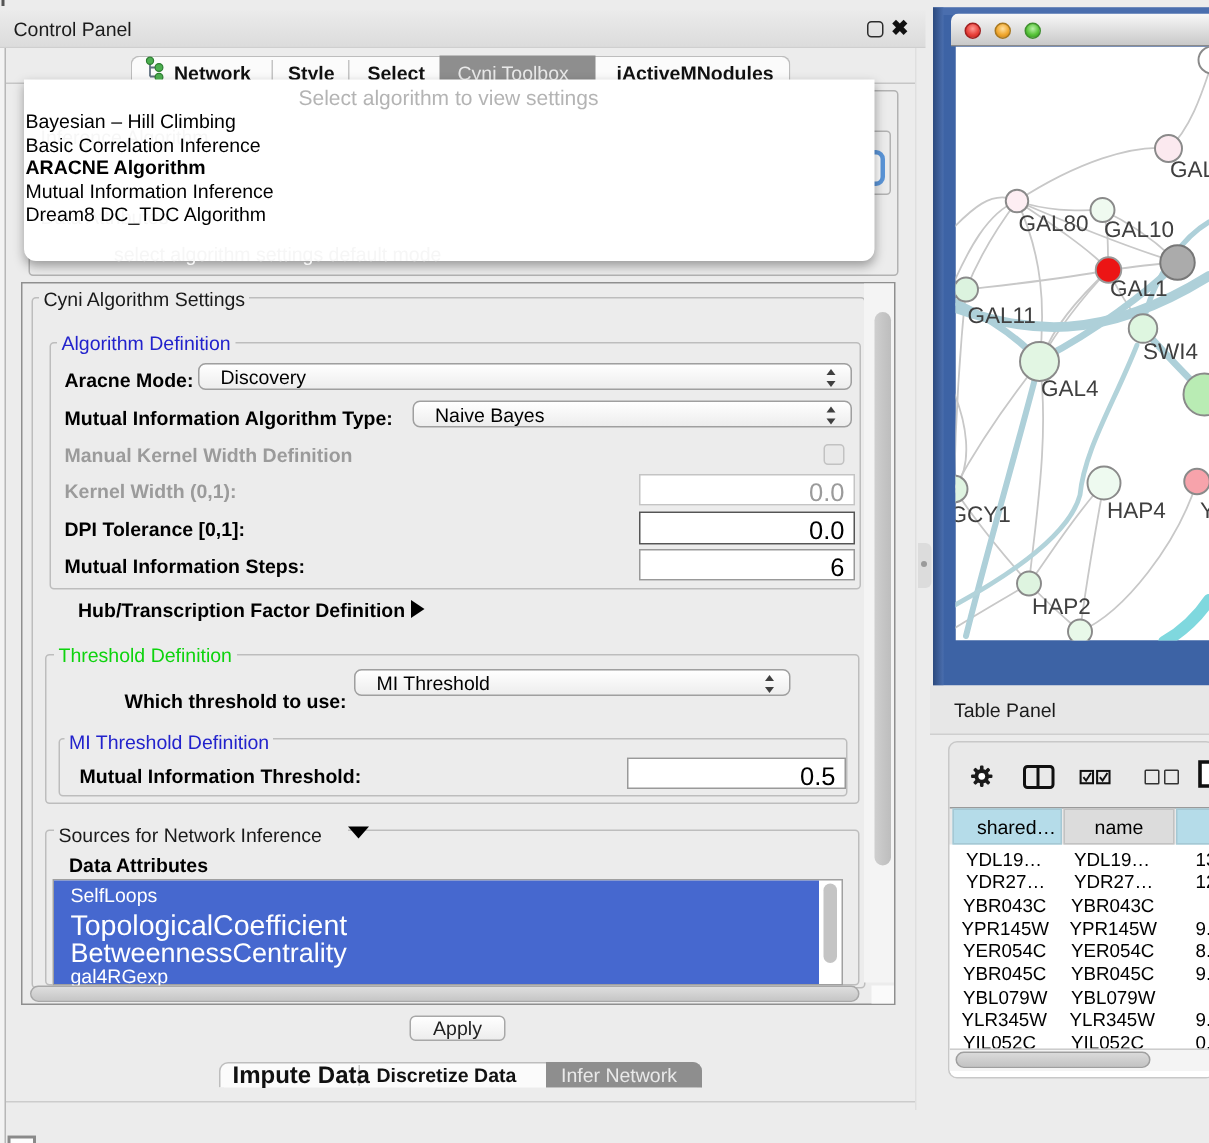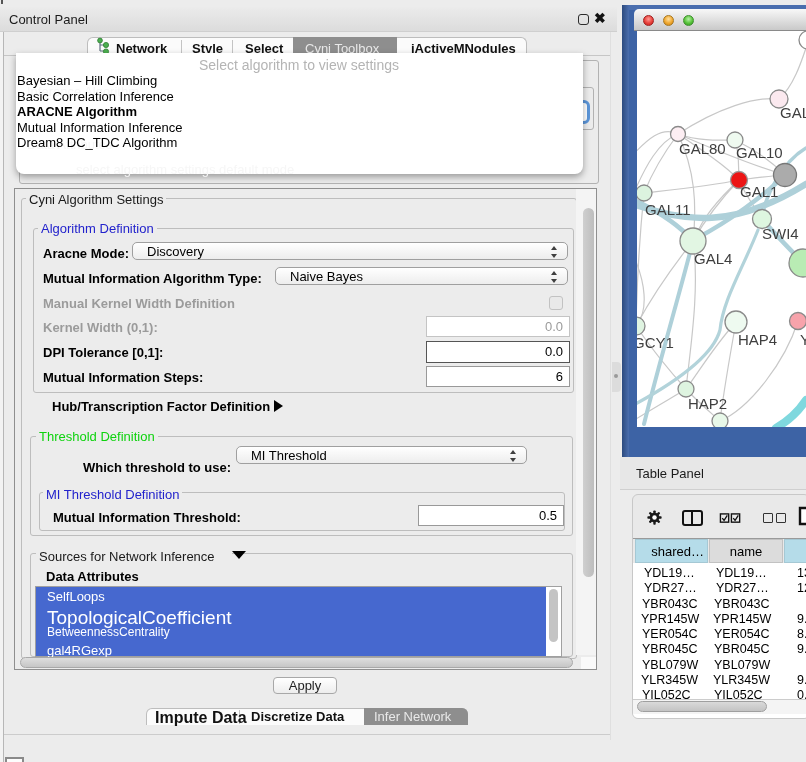--- a/index.html
+++ b/index.html
@@ -2,21 +2,21 @@
 <html><head>
 <meta charset="utf-8">
 <style>
 * { margin:0; padding:0; box-sizing:border-box; }
 body { width:806px; height:762px; background:#ececec; font-family:"Liberation Sans", sans-serif; position:relative; overflow:hidden; }
 .abs { position:absolute; }
 .lbl { font-size:13px; font-weight:bold; color:#000; }
 .glbl { font-size:13px; font-weight:bold; color:#9b9b9b; }
 .grp { position:absolute; border:1px solid #bdbdbd; border-radius:3px; }
 .grpcap { position:absolute; background:#ececec; padding:0 3px; font-size:13px; }
-.field { position:absolute; background:#fff; border:1px solid #999; font-size:13px; text-align:right; padding:2px 6px 0 0; }
+.field { position:absolute; background:#fff; border:1px solid #999; font-size:17px; text-align:right; padding:2px 6px 0 0; }
 .combo { position:absolute; background:linear-gradient(#ffffff,#ededed); border:1px solid #9f9f9f; border-radius:5px; font-size:13px; padding-top:1px; height:18px; }
 .combo .tx { padding-left:14px; }
 .arr { position:absolute; right:8px; top:2px; width:8px; height:13px; }
 .arr:before { content:""; position:absolute; left:0; top:1px; border-left:3.5px solid transparent; border-right:3.5px solid transparent; border-bottom:4.5px solid #3f3f3f; }
 .arr:after { content:""; position:absolute; left:0; bottom:0; border-left:3.5px solid transparent; border-right:3.5px solid transparent; border-top:4.5px solid #3f3f3f; }
 </style>
 </head>
 <body>
 
 <div class="abs" style="left:1px;top:0;width:2px;height:4px;background:#555;"></div>
@@ -93,21 +93,21 @@
 <div class="grp" style="left:30px;top:553px;width:543px;height:104px;"></div>
 <div class="grpcap" style="left:36px;top:549px;color:#1a1a1a;">Sources for Network Inference&nbsp;&nbsp;&nbsp;&nbsp;</div>
 <div class="abs" style="left:232px;top:551px;width:0;height:0;border:7px solid transparent;border-top:8px solid #000;"></div>
 
 <div class="lbl abs" style="left:46px;top:569px;">Data Attributes</div>
 
 <div class="abs" style="left:35px;top:586px;width:527px;height:71px;background:#fff;border:1px solid #a0a0a0;">
   <div class="abs" style="left:0;top:0;width:510px;height:69px;background:#4668cf;"></div>
   <div class="abs" style="left:11px;top:2px;font-size:13px;color:#fff;">SelfLoops</div>
   <div class="abs" style="left:11px;top:20px;font-size:19px;color:#fff;">TopologicalCoefficient</div>
-  <div class="abs" style="left:11px;top:38px;font-size:12px;color:#fff;">BetweennessCentrality</div>
+  <div class="abs" style="left:11px;top:38px;font-size:18px;color:#fff;">BetweennessCentrality</div>
   <div class="abs" style="left:11px;top:56px;font-size:13px;color:#fff;">gal4RGexp</div>
   <div class="abs" style="left:513px;top:2px;width:9px;height:53px;background:#c4c4c4;border-radius:4.5px;"></div>
 </div>
 
 <div class="abs" style="left:20px;top:657px;width:553px;height:11px;border:1px solid #a8a8a8;border-radius:5.5px;background:linear-gradient(#dedede,#c6c6c6);"></div>
 <div class="abs" style="left:581px;top:657px;width:15px;height:12px;background:#fafafa;"></div>
 
 <div class="abs" style="left:576px;top:189px;width:20px;height:466px;background:#f4f4f4;"></div>
 <div class="abs" style="left:583px;top:208px;width:11px;height:369px;background:linear-gradient(90deg,#cfcfcf,#bdbdbd);border-radius:5.5px;"></div>
 

